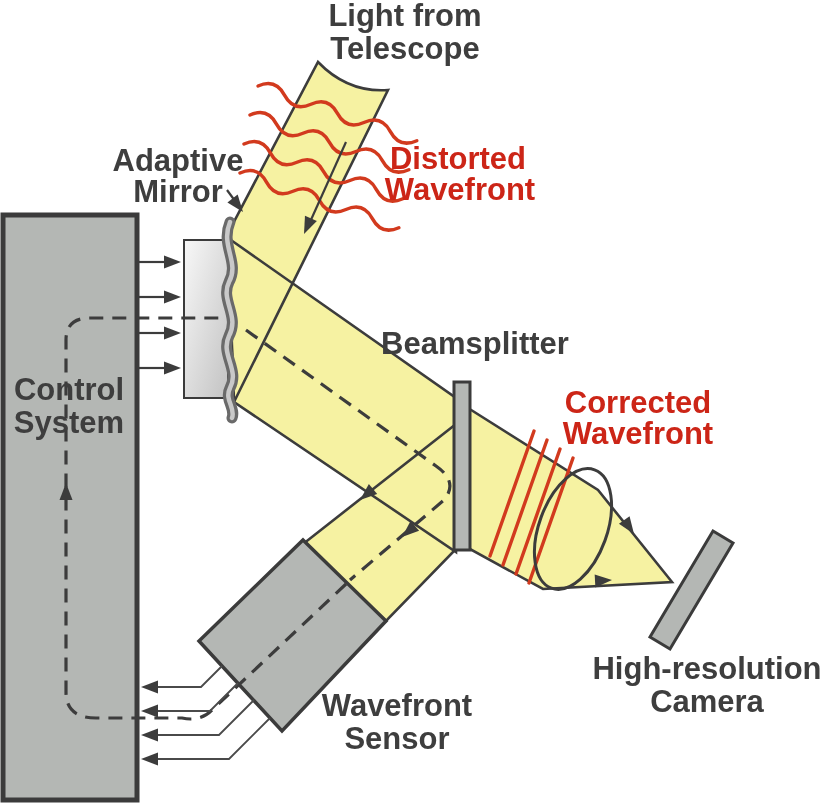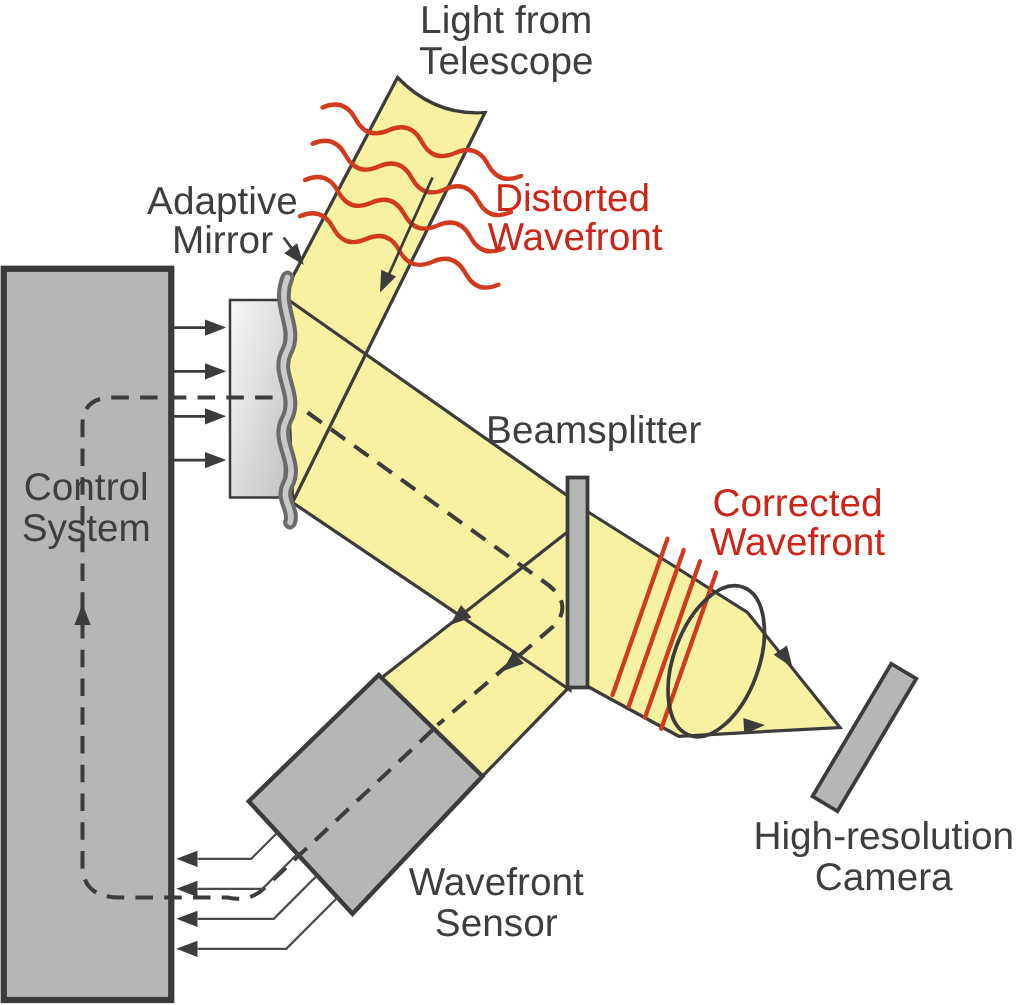--- a/index.html
+++ b/index.html
@@ -1,16 +1,16 @@
 <!DOCTYPE html>
 <html style="--background: #ffffff; --beam: #f6f2a2; --beam_outline: #3c3c3c; --box_gray: #b4b7b4; --box_border: #3b3b3b; --mirror_face_light: #f8f8f8; --mirror_face_dark: #c3c3c3; --mirror_wave_dark: #6a6a6a; --mirror_wave_light: #c9c9c9; --red_text: #cc2517; --red_line: #d23a1e; --text_dark: #3e3e3e; --line_dark: #3c3c3c; --thin_line: #4a4a4a;"><head>
 <meta charset="utf-8">
 <style>
   html,body{margin:0;padding:0;background:#fff;}
-  .stage{position:relative;width:820px;height:804px;background:var(--background,#fff);overflow:hidden;}
+  .stage{position:relative;width:820px;height:804px;background:var(--background,#fff);overflow:hidden;font-weight:bold;}
   svg{display:block;}
   .beam-fill{fill:var(--beam);}
   .beam-stroke{fill:none;stroke:var(--beam_outline);stroke-width:2.6;}
   .graybox{fill:var(--box_gray);stroke:var(--box_border);}
   .mirror-plate{stroke:var(--box_border);stroke-width:2;}
   .wave-outer{fill:none;stroke:var(--mirror_wave_dark);stroke-width:11;stroke-linecap:round;}
   .wave-inner{fill:none;stroke:var(--mirror_wave_light);stroke-width:4.5;stroke-linecap:round;}
   .dashline{fill:none;stroke:var(--line_dark);stroke-width:3.2;stroke-dasharray:14 9;}
   .solidline{fill:none;stroke:var(--line_dark);stroke-width:2.2;}
   .thinline{fill:none;stroke:var(--thin_line);stroke-width:1.8;}

